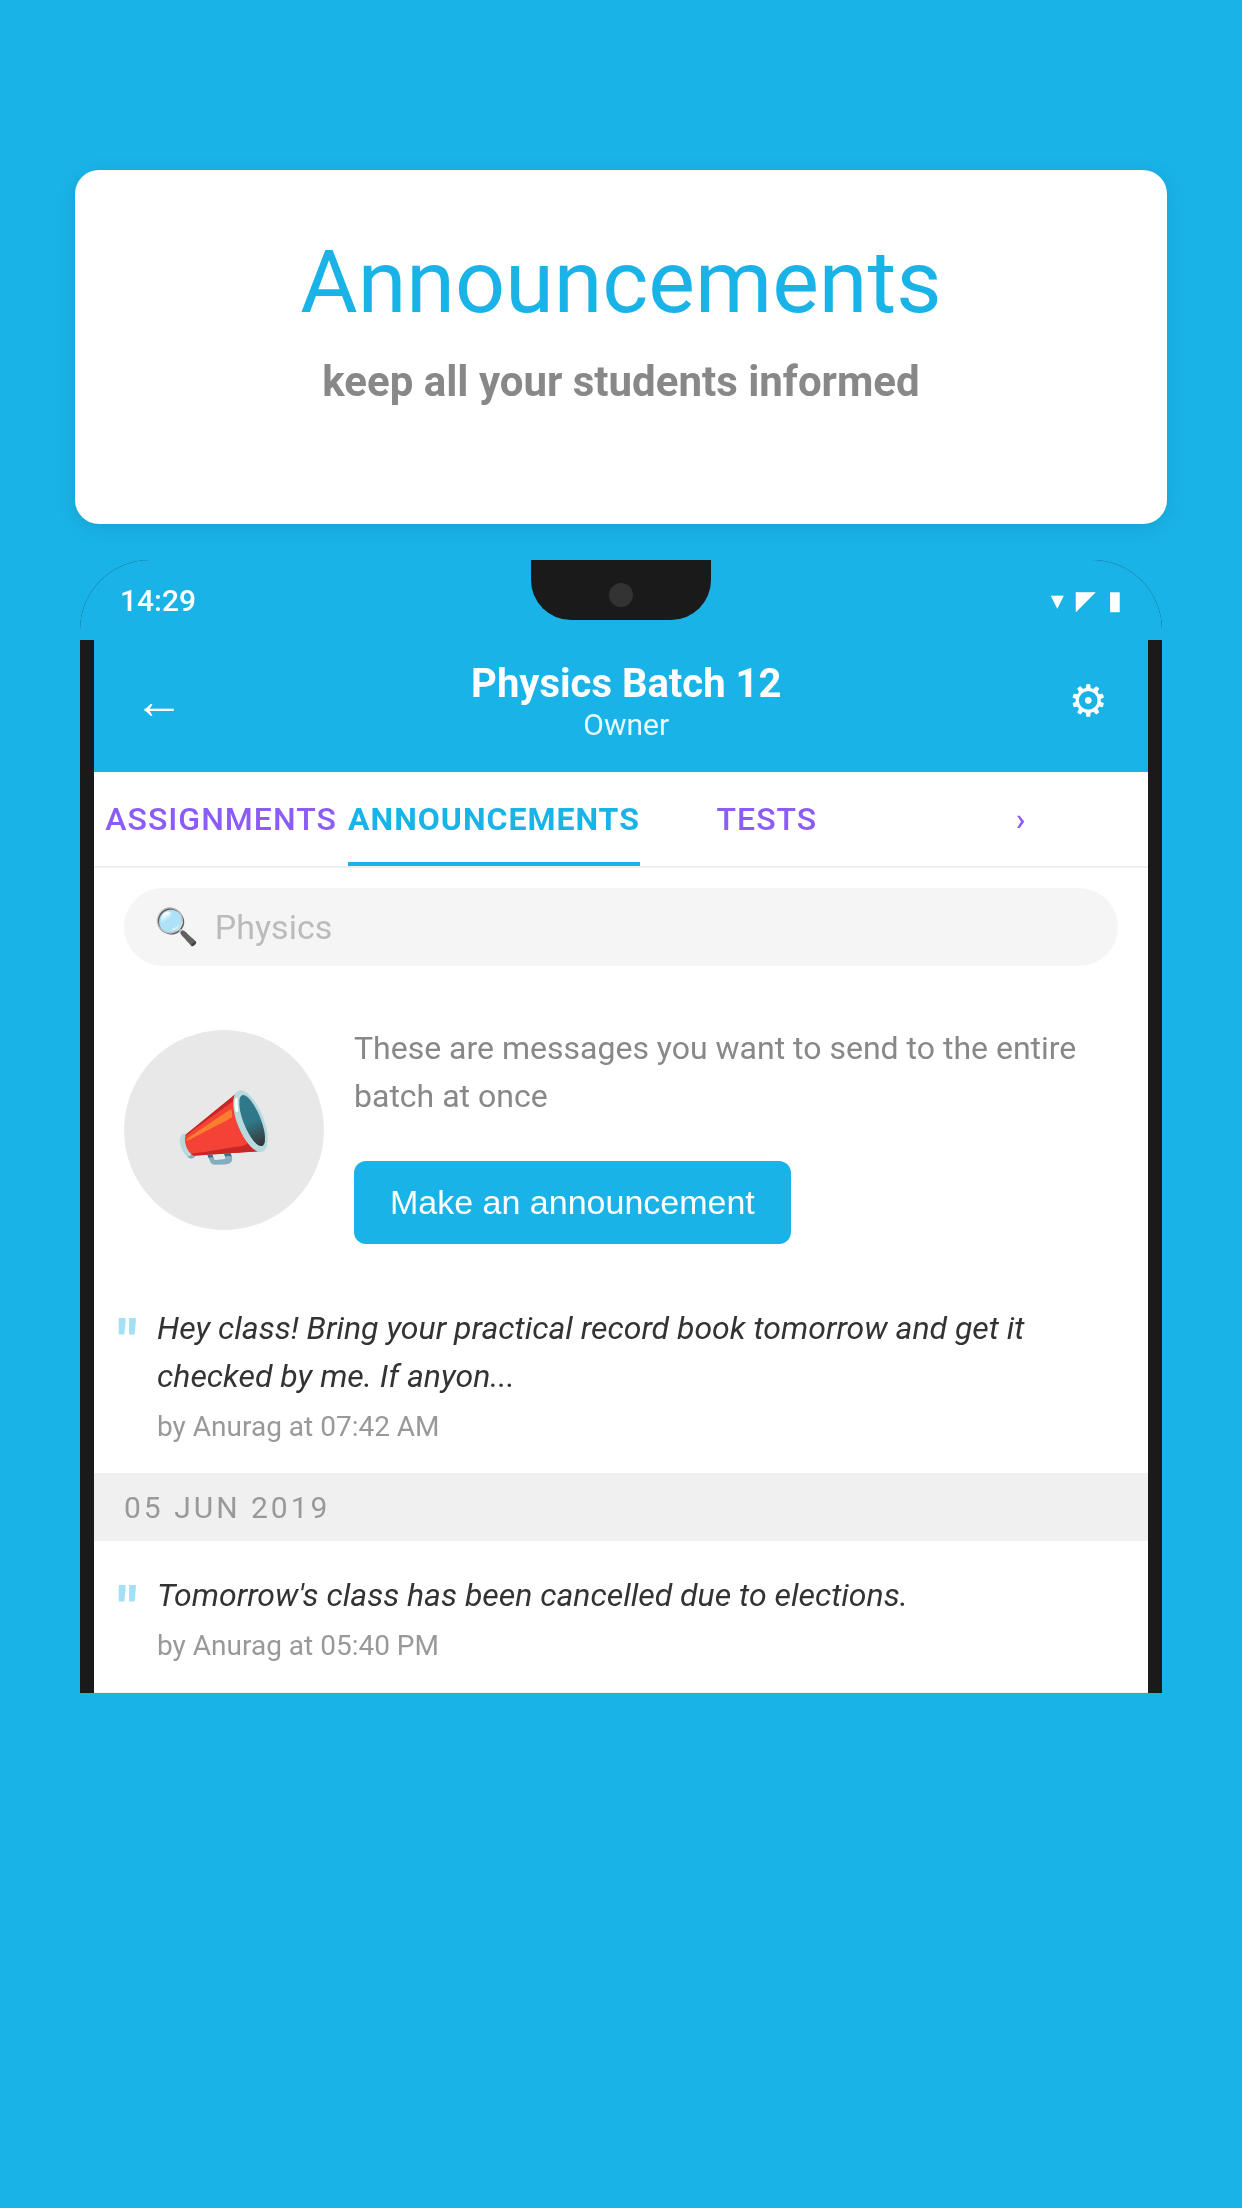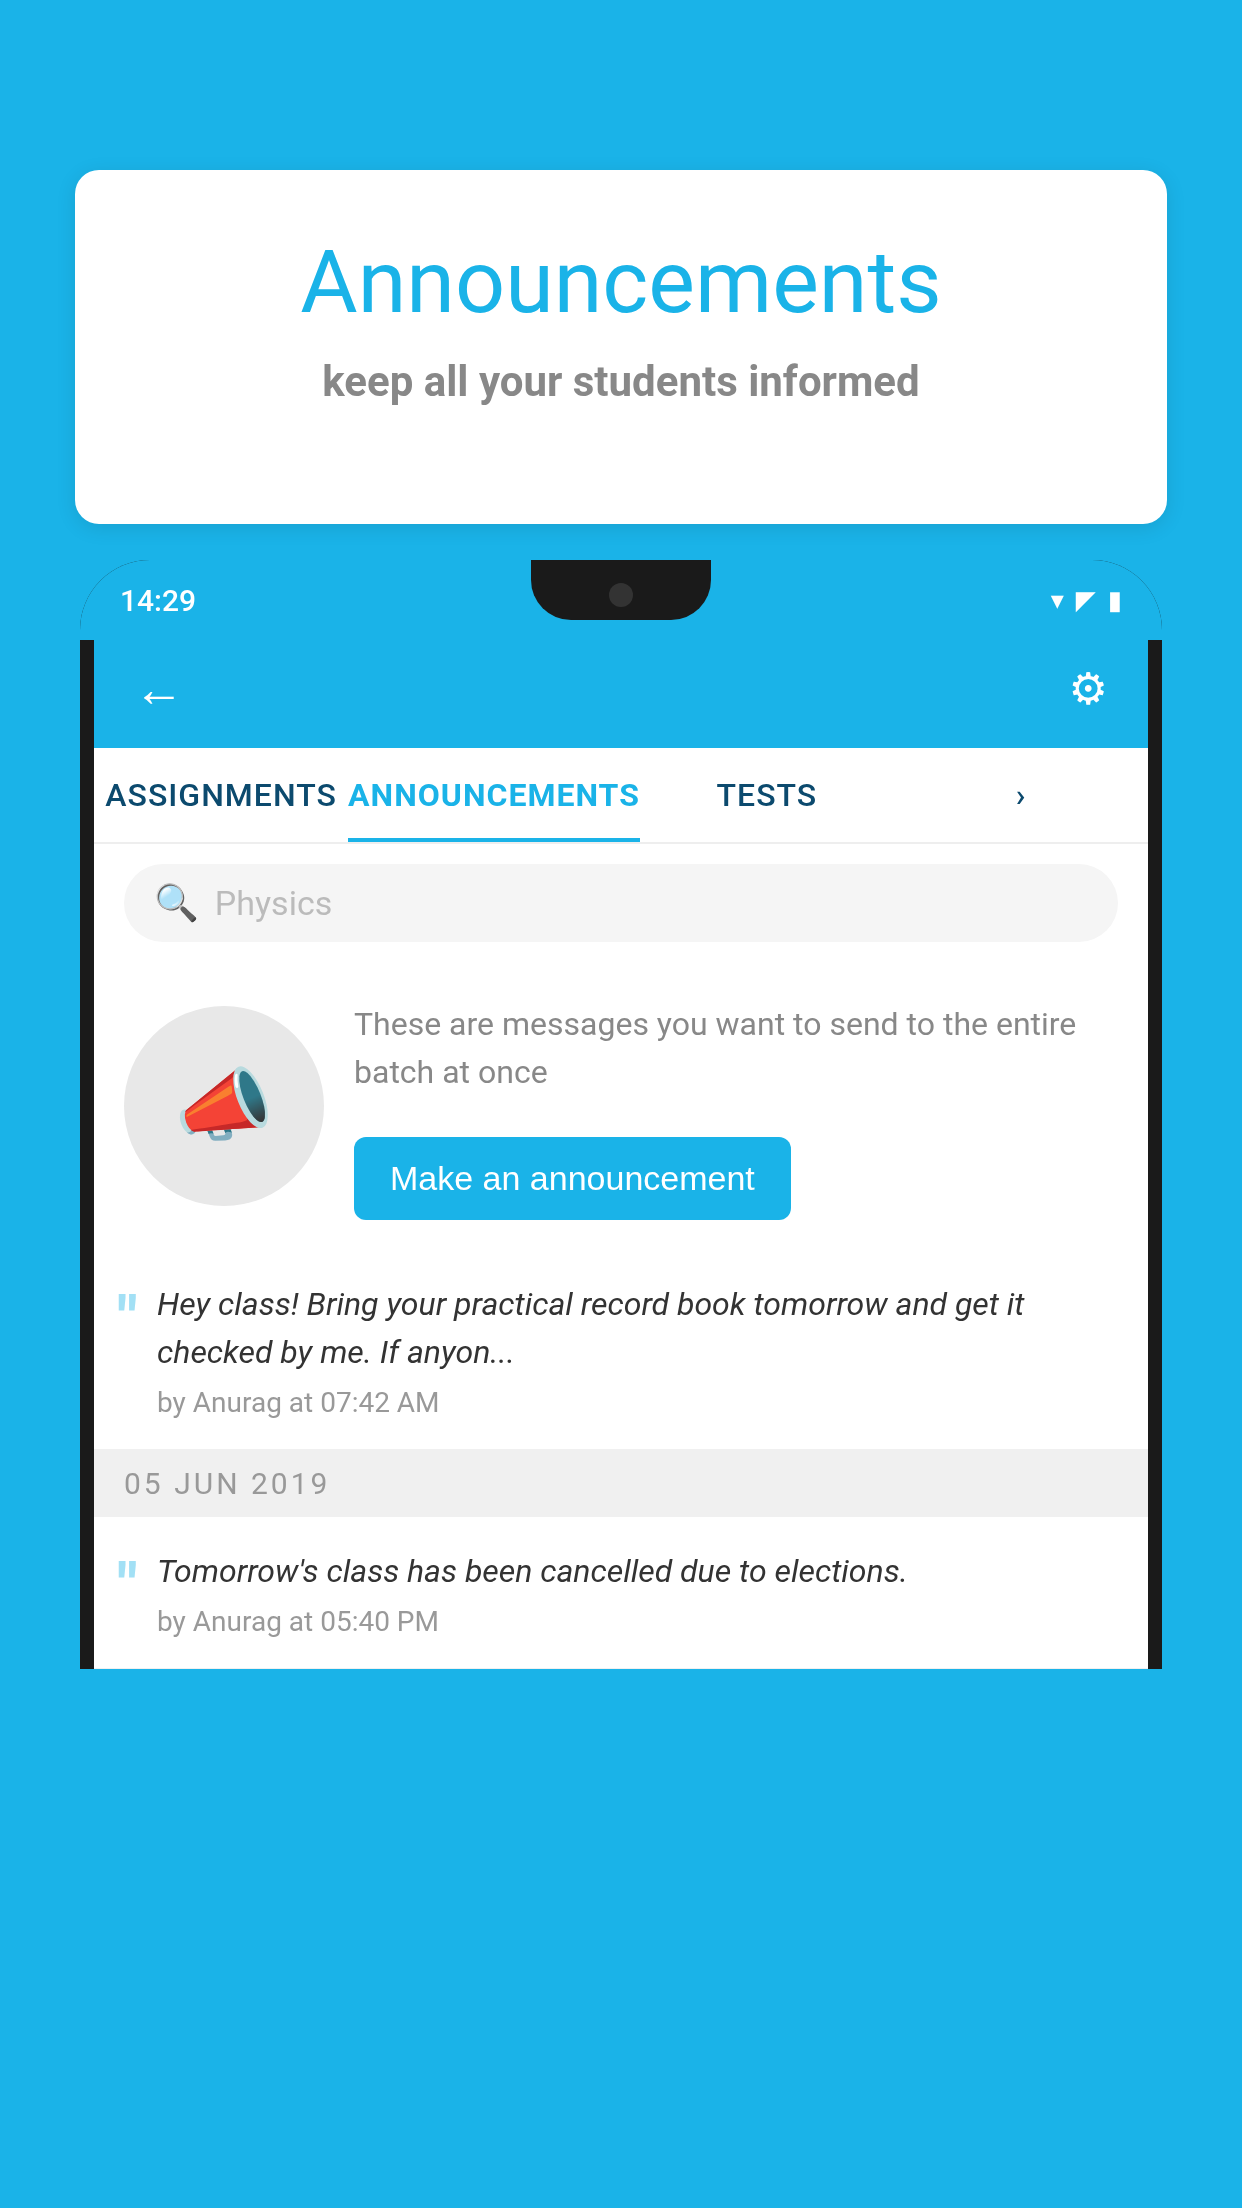--- a/index.html
+++ b/index.html
@@ -151,21 +151,21 @@
       display: flex;
       border-bottom: 2px solid #eee;
     }
 
     .tab {
       flex: 1;
       padding: 28px 0;
       text-align: center;
       font-size: 32px;
       font-weight: 500;
-      color: #0c4a6e;
+      color: #8b5cf6;
       letter-spacing: 1px;
       position: relative;
     }
 
     .tab.active {
       color: #1ab3e8;
       font-weight: 700;
     }
 
     .tab.active::after {
@@ -334,20 +334,24 @@
         <span class="wifi-icon">▾</span>
         <span class="signal-icon">◤</span>
         <span class="battery-icon">▮</span>
       </div>
     </div>
 
     <div class="phone-screen">
 
       <div class="app-header">
         <span class="back-arrow">←</span>
+        <div class="header-title-section">
+          <div class="header-title">Physics Batch 12</div>
+          <div class="header-subtitle">Owner</div>
+        </div>
         <span class="gear-icon">⚙</span>
       </div>
 
       <div class="tabs">
         <div class="tab">
           <span>ASSIGNMENTS</span>
         </div>
         <div class="tab active">
           <span>ANNOUNCEMENTS</span>
         </div>

